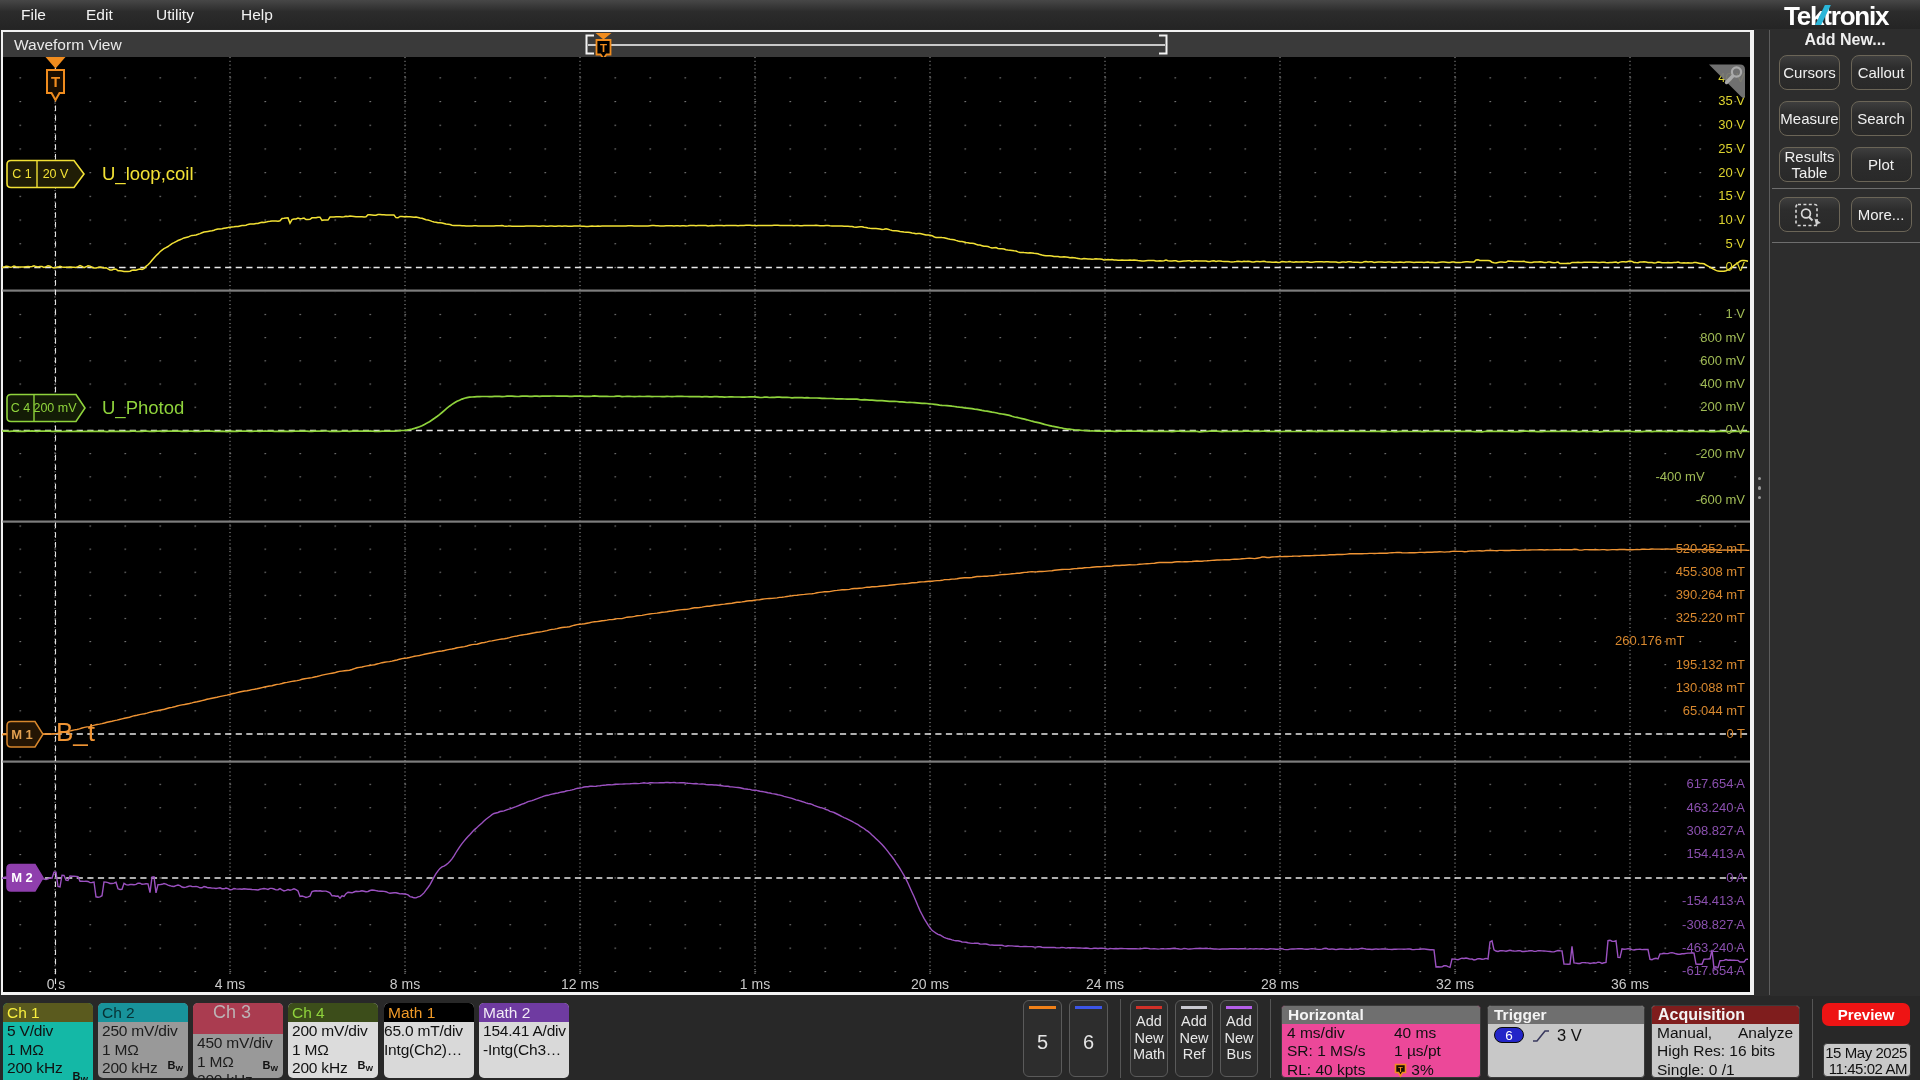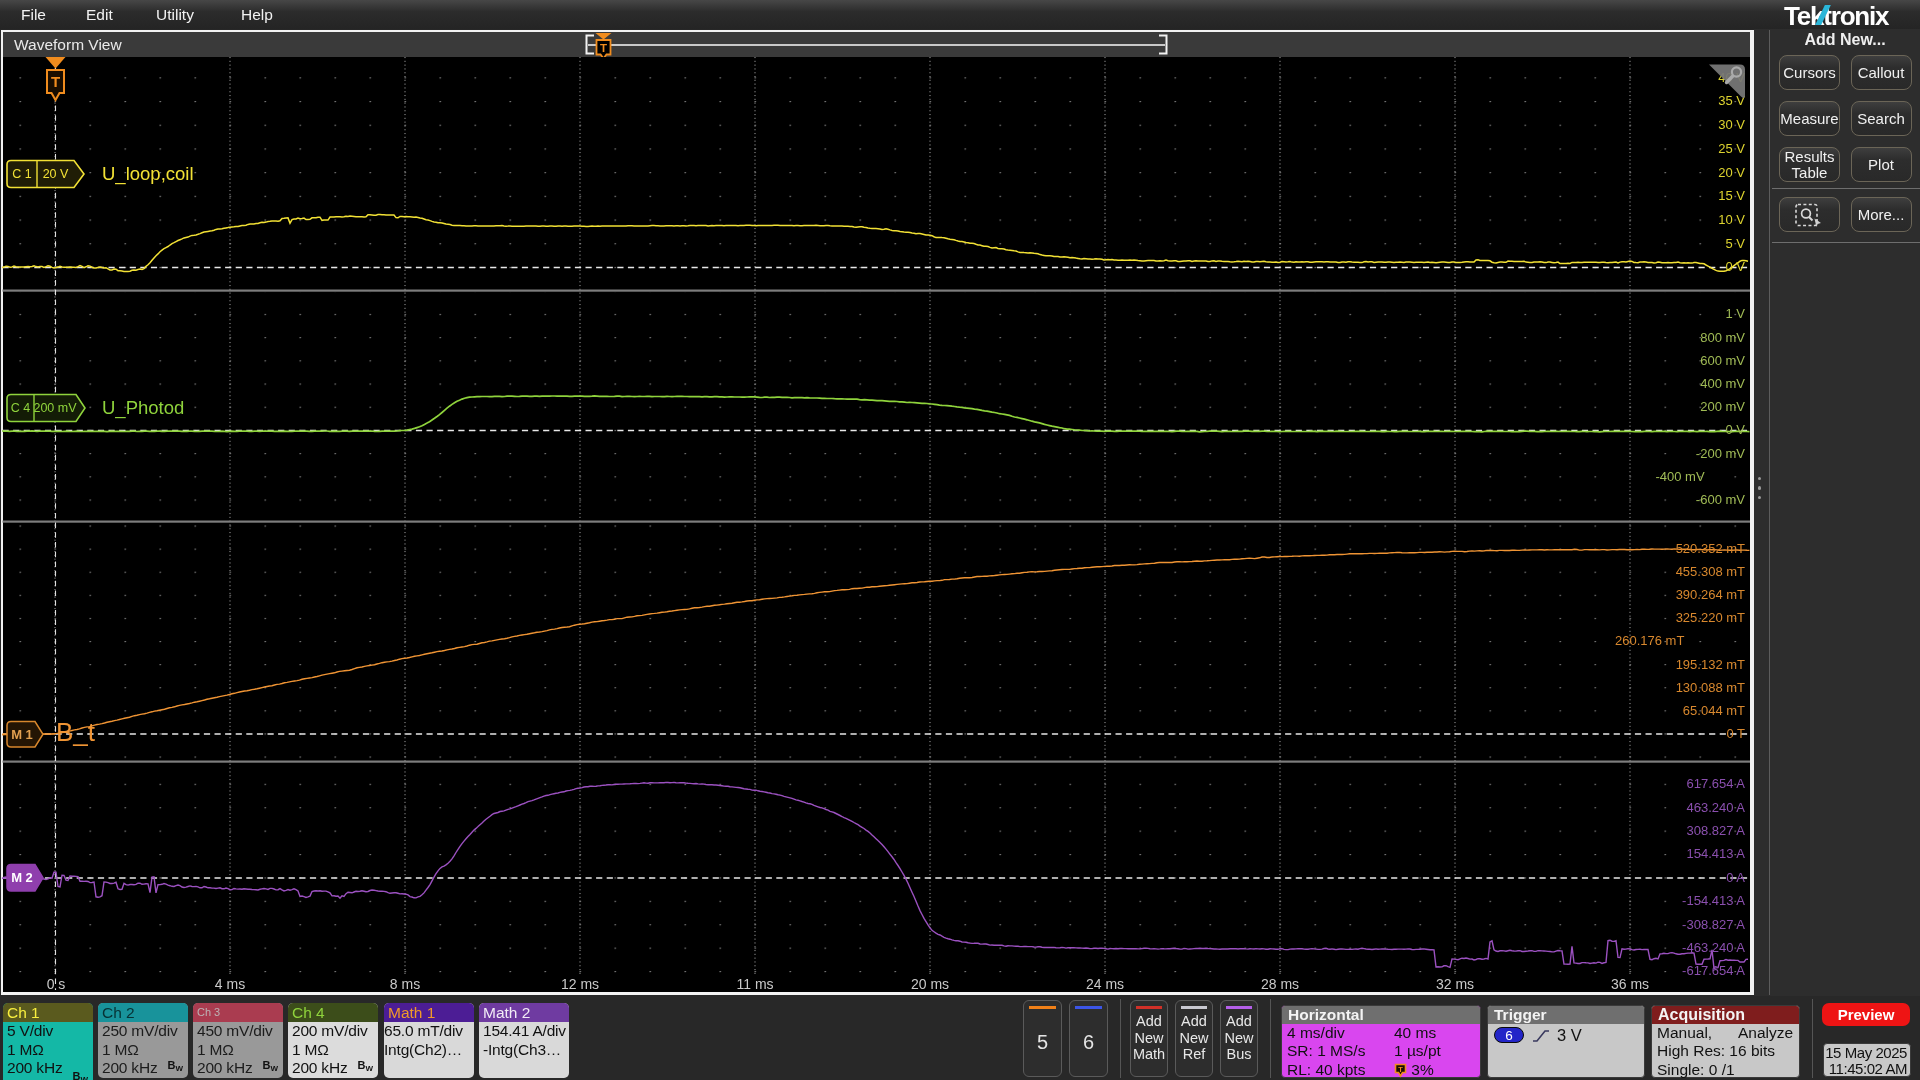--- a/index.html
+++ b/index.html
@@ -134,21 +134,21 @@
 <div style="position:absolute;right:175px;top:964.4px;width:130px;text-align:right;font-size:13px;color:#8a4fae;line-height:14px">-617.654 A</div>
 <svg style="position:absolute;left:1705px;top:60px" width="45" height="45" viewBox="1705 60 45 45">
     <path d="M 1709 64.5 L 1740 64.5 Q 1745 64.5 1745 69.5 L 1745 95.5 Q 1745 100 1741 96.5 Z" fill="#777" fill-opacity="0.94"></path>
     <circle cx="1736.5" cy="72" r="4.6" fill="none" stroke="#aaa" stroke-width="2.2"></circle>
     <line x1="1732.6" y1="76.2" x2="1726.5" y2="82.5" stroke="#aaa" stroke-width="3.4" stroke-linecap="round"></line>
   </svg>
 <div style="position:absolute;left:38px;top:976px;width:36px;text-align:center;font-size:14px;color:#c9c9c9">0 s</div>
 <div style="position:absolute;left:200px;top:976px;width:60px;text-align:center;font-size:14px;color:#c9c9c9">4 ms</div>
 <div style="position:absolute;left:375px;top:976px;width:60px;text-align:center;font-size:14px;color:#c9c9c9">8 ms</div>
 <div style="position:absolute;left:550px;top:976px;width:60px;text-align:center;font-size:14px;color:#c9c9c9">12 ms</div>
-<div style="position:absolute;left:725px;top:976px;width:60px;text-align:center;font-size:14px;color:#c9c9c9">11 ms</div>
+<div style="position:absolute;left:725px;top:976px;width:60px;text-align:center;font-size:14px;color:#c9c9c9">1 ms</div>
 <div style="position:absolute;left:900px;top:976px;width:60px;text-align:center;font-size:14px;color:#c9c9c9">20 ms</div>
 <div style="position:absolute;left:1075px;top:976px;width:60px;text-align:center;font-size:14px;color:#c9c9c9">24 ms</div>
 <div style="position:absolute;left:1250px;top:976px;width:60px;text-align:center;font-size:14px;color:#c9c9c9">28 ms</div>
 <div style="position:absolute;left:1425px;top:976px;width:60px;text-align:center;font-size:14px;color:#c9c9c9">32 ms</div>
 <div style="position:absolute;left:1600px;top:976px;width:60px;text-align:center;font-size:14px;color:#c9c9c9">36 ms</div>
 <div style="position:absolute;left:102px;top:163px;font-size:18.5px;color:#f2e135">U_loop,coil</div>
 <div style="position:absolute;left:102px;top:397px;font-size:18.5px;color:#8fd33c">U_Photod</div>
 <div style="position:absolute;left:56px;top:717px;font-size:26px;color:#ef9434">B_t</div>
 
 <div style="position:absolute;left:1769px;top:30px;width:1px;height:965px;background:#5c5c5c"></div>
@@ -188,39 +188,39 @@
 <div style="position:absolute;left:98px;top:1003px;width:90px;height:75px;border-radius:5px;background:#999999">
     <div style="height:19px;border-radius:5px 5px 0 0;background:#18939b;color:#073134;font-size:15.5px;padding-left:4px;line-height:19px">Ch 2</div>
     <div style="padding-left:4px;font-size:15.5px;line-height:18.7px;color:#1c1c1c;letter-spacing:-0.2px">
       <div style="white-space:nowrap">250 mV/div</div>
       <div style="white-space:nowrap">1 MΩ</div>
       <div style="white-space:nowrap">200 kHz</div>
     </div>
     <div style="position:absolute;right:5px;bottom:5px;font-size:11px;font-weight:bold;color:#111">B<span style="font-size:8px;vertical-align:-2px">W</span></div>
   </div>
 <div style="position:absolute;left:193px;top:1003px;width:90px;height:75px;border-radius:5px;background:#999999">
-    <div style="height:19px;border-radius:5px 5px 0 0;background:#aa3c50;color:#bcb3b5;font-size:11px;padding-left:4px;line-height:19px">Ch 3</div>
+    <div style="height:31px;border-radius:5px 5px 0 0;background:#aa3c50;color:#bcb3b5;font-size:18px;padding-left:20px;line-height:19px">Ch 3</div>
     <div style="padding-left:4px;font-size:15.5px;line-height:18.7px;color:#1c1c1c;letter-spacing:-0.2px">
       <div style="white-space:nowrap">450 mV/div</div>
       <div style="white-space:nowrap">1 MΩ</div>
       <div style="white-space:nowrap">200 kHz</div>
     </div>
     <div style="position:absolute;right:5px;bottom:5px;font-size:11px;font-weight:bold;color:#111">B<span style="font-size:8px;vertical-align:-2px">W</span></div>
   </div>
 <div style="position:absolute;left:288px;top:1003px;width:90px;height:75px;border-radius:5px;background:#dcdcdc">
     <div style="height:19px;border-radius:5px 5px 0 0;background:#3c4d1a;color:#8fd33c;font-size:15.5px;padding-left:4px;line-height:19px">Ch 4</div>
     <div style="padding-left:4px;font-size:15.5px;line-height:18.7px;color:#111;letter-spacing:-0.2px">
       <div style="white-space:nowrap">200 mV/div</div>
       <div style="white-space:nowrap">1 MΩ</div>
       <div style="white-space:nowrap">200 kHz</div>
     </div>
     <div style="position:absolute;right:5px;bottom:5px;font-size:11px;font-weight:bold;color:#111">B<span style="font-size:8px;vertical-align:-2px">W</span></div>
   </div>
 <div style="position:absolute;left:384px;top:1003px;width:90px;height:75px;border-radius:5px;background:#d9d9d9">
-    <div style="height:19px;border-radius:5px 5px 0 0;background:#4c1d95;color:#f09a28;font-size:15.5px;padding-left:4px;line-height:19px">Math 1</div>
+    <div style="height:19px;border-radius:5px 5px 0 0;background:#000000;color:#f09a28;font-size:15.5px;padding-left:4px;line-height:19px">Math 1</div>
     <div style="font-size:15.5px;line-height:18.7px;color:#111;letter-spacing:-0.2px">
       <div style="white-space:nowrap">65.0 mT/div</div>
       <div style="white-space:nowrap">Intg(Ch2)…</div>
     </div>
   </div>
 <div style="position:absolute;left:479px;top:1003px;width:90px;height:75px;border-radius:5px;background:#d9d9d9">
     <div style="height:19px;border-radius:5px 5px 0 0;background:#6f3ba1;color:#f2ecf6;font-size:15.5px;padding-left:4px;line-height:19px">Math 2</div>
     <div style="padding-left:4px;font-size:15.5px;line-height:18.7px;color:#111;letter-spacing:-0.2px">
       <div style="white-space:nowrap">154.41 A/div</div>
       <div style="white-space:nowrap">-Intg(Ch3…</div>
@@ -241,21 +241,21 @@
   </div>
 <div style="position:absolute;left:1175px;top:1000px;width:38px;height:77px;background:#2d2d2d;border:1px solid #5a5a5a;border-radius:6px;box-sizing:border-box">
     <div style="margin:5px auto 0;width:26px;height:3px;background:#c8c8d0"></div>
     <div style="text-align:center;font-size:14.5px;color:#e8e8e8;line-height:16.5px;margin-top:4px">Add<br>New<br>Ref</div>
   </div>
 <div style="position:absolute;left:1220px;top:1000px;width:38px;height:77px;background:#2d2d2d;border:1px solid #5a5a5a;border-radius:6px;box-sizing:border-box">
     <div style="margin:5px auto 0;width:26px;height:3px;background:#b45fe8"></div>
     <div style="text-align:center;font-size:14.5px;color:#e8e8e8;line-height:16.5px;margin-top:4px">Add<br>New<br>Bus</div>
   </div>
 <div style="position:absolute;left:1270px;top:999px;width:1px;height:79px;background:#555"></div>
-<div style="position:absolute;left:1281px;top:1005px;width:200px;height:73px;border-radius:4px;background:#d946ef;border:1px solid #3a3a3a;box-sizing:border-box">
+<div style="position:absolute;left:1281px;top:1005px;width:200px;height:73px;border-radius:4px;background:#ec4899;border:1px solid #3a3a3a;box-sizing:border-box">
     <div style="height:18px;border-radius:3px 3px 0 0;background:#6f6f6f;color:#f4f4f4;font-size:15.5px;font-weight:bold;line-height:18px;padding-left:6px">Horizontal</div>
     <div style="position:relative;font-size:15.5px;color:#111;line-height:18.3px;padding-left:5px">
       <div>4 ms/div<span style="position:absolute;left:112px">40 ms</span></div>
       <div>SR: 1 MS/s<span style="position:absolute;left:112px">1 µs/pt</span></div>
       <div>RL: 40 kpts<span style="position:absolute;left:112px"><svg width="13" height="15" viewBox="0 0 13 15" style="vertical-align:-3px">
             <path d="M 1.5 1.5 h 10 v 8 l -3 0 -2 3.5 -2 -3.5 -3 0 Z" fill="#190d00" stroke="#f08c1e" stroke-width="1.6"></path>
             <text x="6.5" y="8.6" fill="#f08c1e" font-size="7.5" font-weight="bold" text-anchor="middle">T</text>
           </svg> 3%</span></div>
     </div>
   </div>

